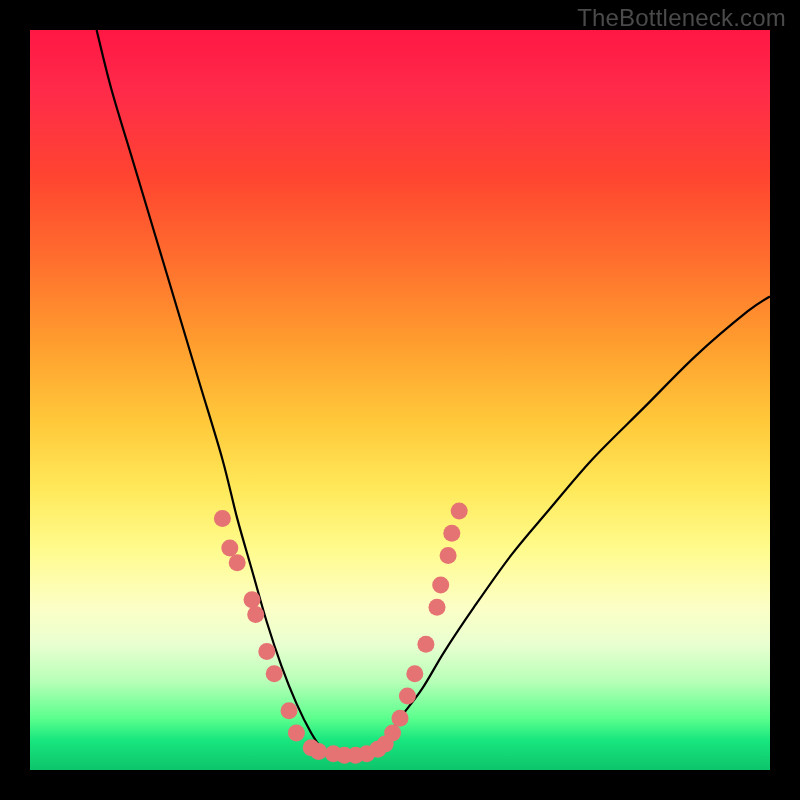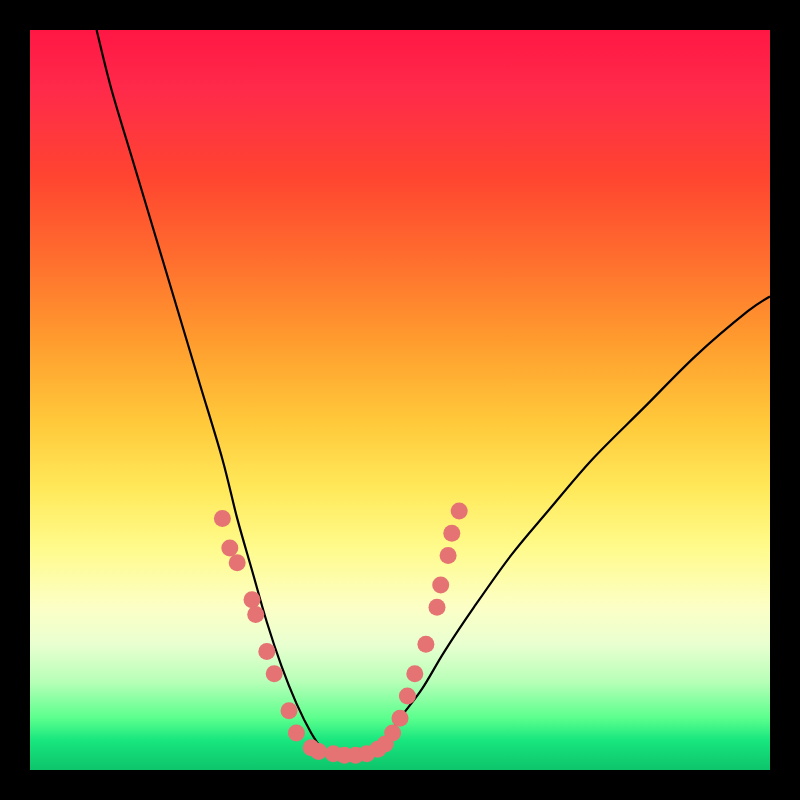--- a/index.html
+++ b/index.html
@@ -103,13 +103,14 @@
           <circle cx="395.90000000000003" cy="614.2" r="8.5" fill="#e57373"></circle>
           <circle cx="407.00000000000006" cy="577.2" r="8.5" fill="#e57373"></circle>
           <circle cx="410.70000000000005" cy="555" r="8.5" fill="#e57373"></circle>
           <circle cx="418.09999999999997" cy="525.4" r="8.5" fill="#e57373"></circle>
           <circle cx="421.79999999999995" cy="503.2" r="8.5" fill="#e57373"></circle>
           <circle cx="429.2" cy="481" r="8.5" fill="#e57373"></circle>
         </g>
     </svg>
   </div>
 
+  <div class="watermark">TheBottleneck.com</div>
 </div>
 
 </body></html>

